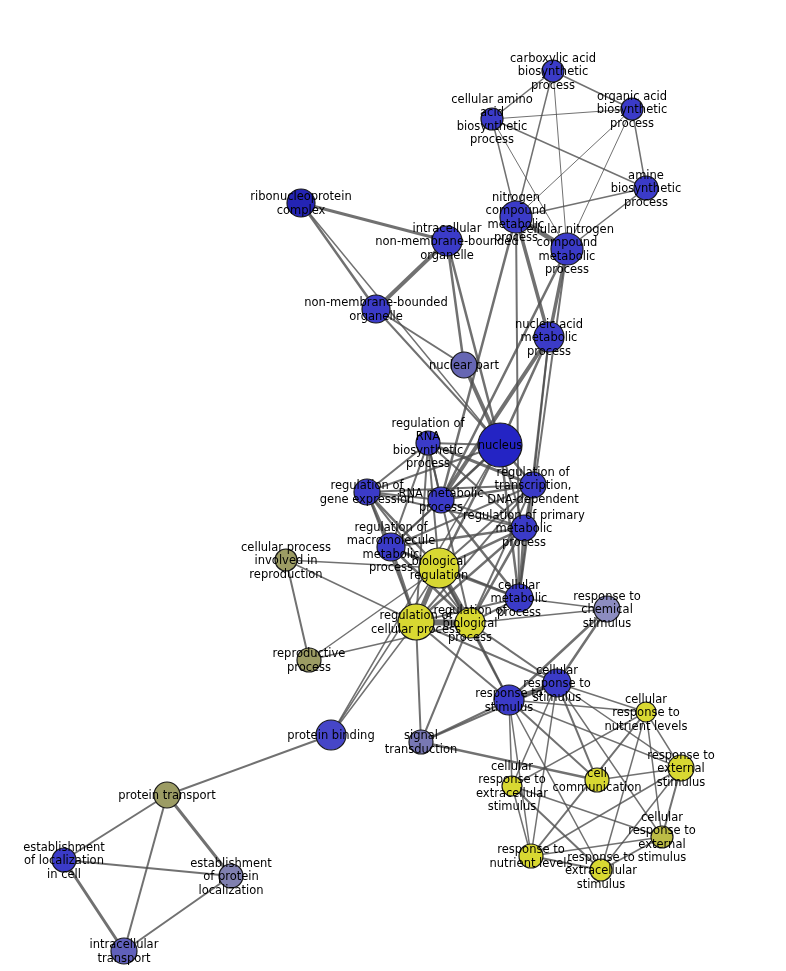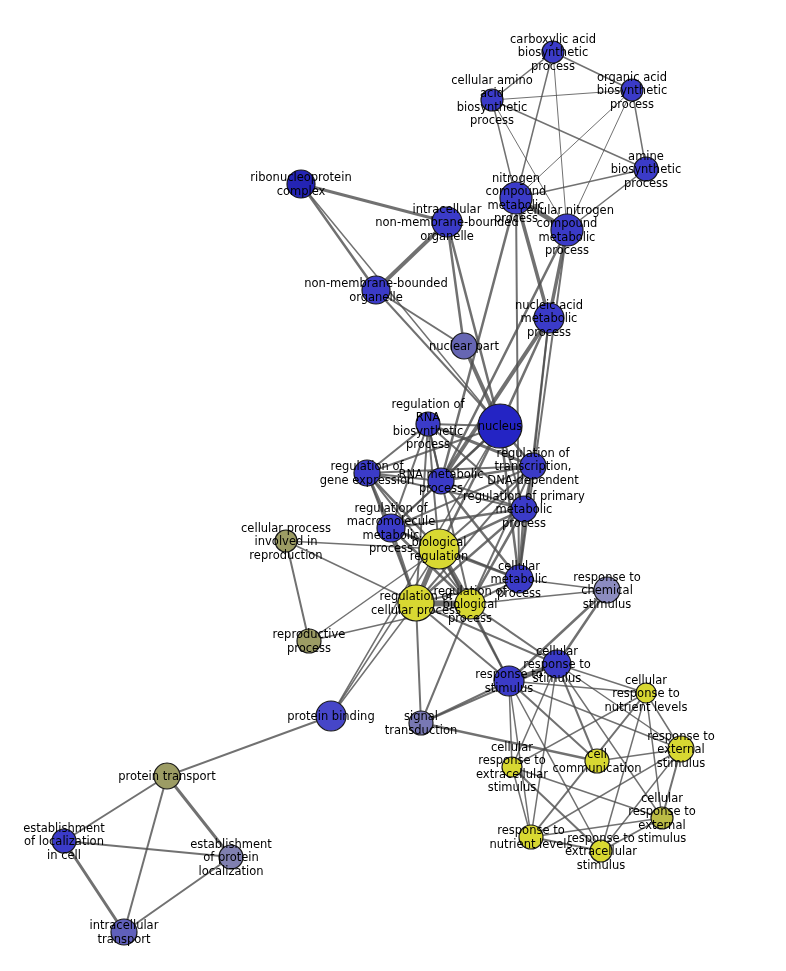--- a/index.html
+++ b/index.html
@@ -8,20 +8,21 @@
     background: #ffffff;
     width: 786px;
     height: 971px;
     overflow: hidden;
   }
   #canvas-wrap {
     position: relative;
     width: 786px;
     height: 773px;
     background: #ffffff;
+    margin-top: 19px;
   }
   svg text {
     font-family: "DejaVu Sans", "Liberation Sans", sans-serif;
     font-size: 11.5px;
     fill: #000000;
     text-anchor: middle;
     pointer-events: none;
   }
   svg circle.node {
     stroke: #1a1a1a;

